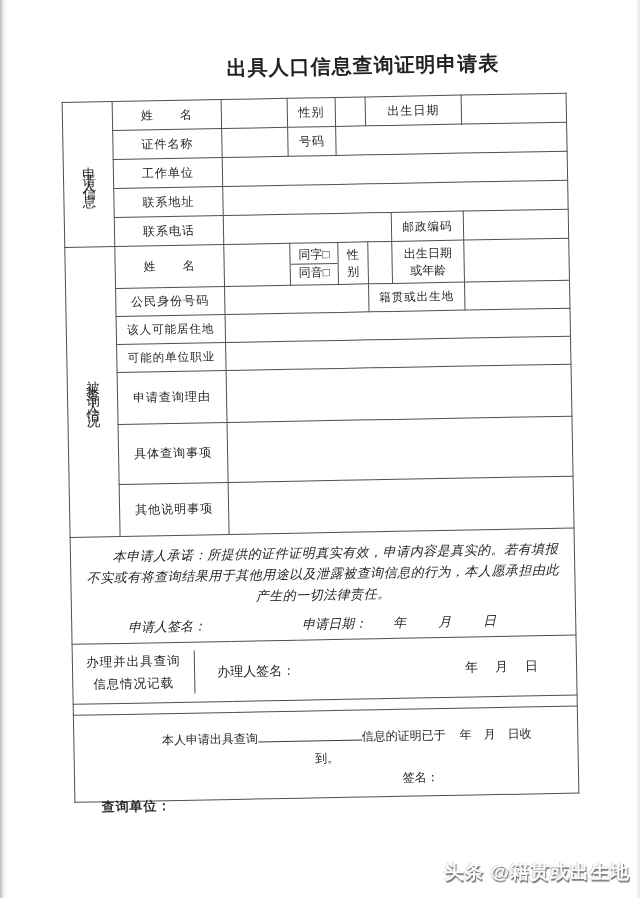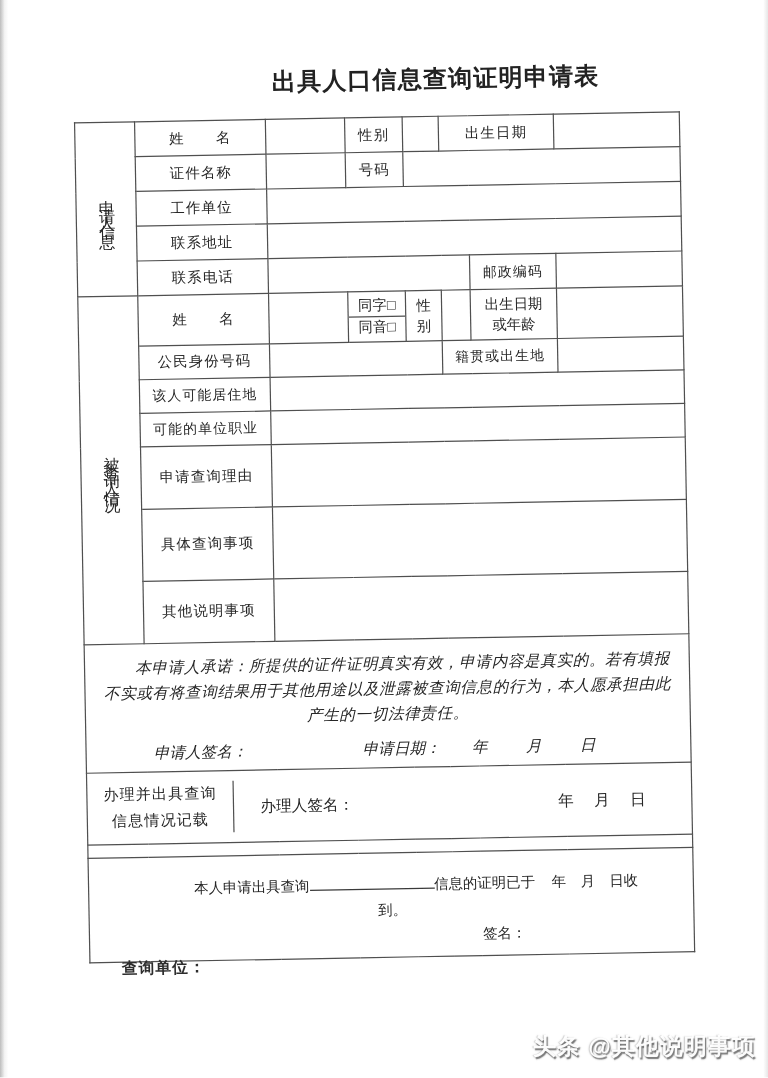--- a/index.html
+++ b/index.html
@@ -253,13 +253,13 @@
         <div>到。</div>
         <div class="receipt-sign">签名：</div>
       </td>
     </tr>
   </tbody>
     </table>
 
   <div class="footer-unit">查询单位：</div>
 </div>
 
-<div class="watermark">头条 @其他说明事项</div>
+<div class="watermark">头条 @籍贯或出生地</div>
 
 </body></html>

